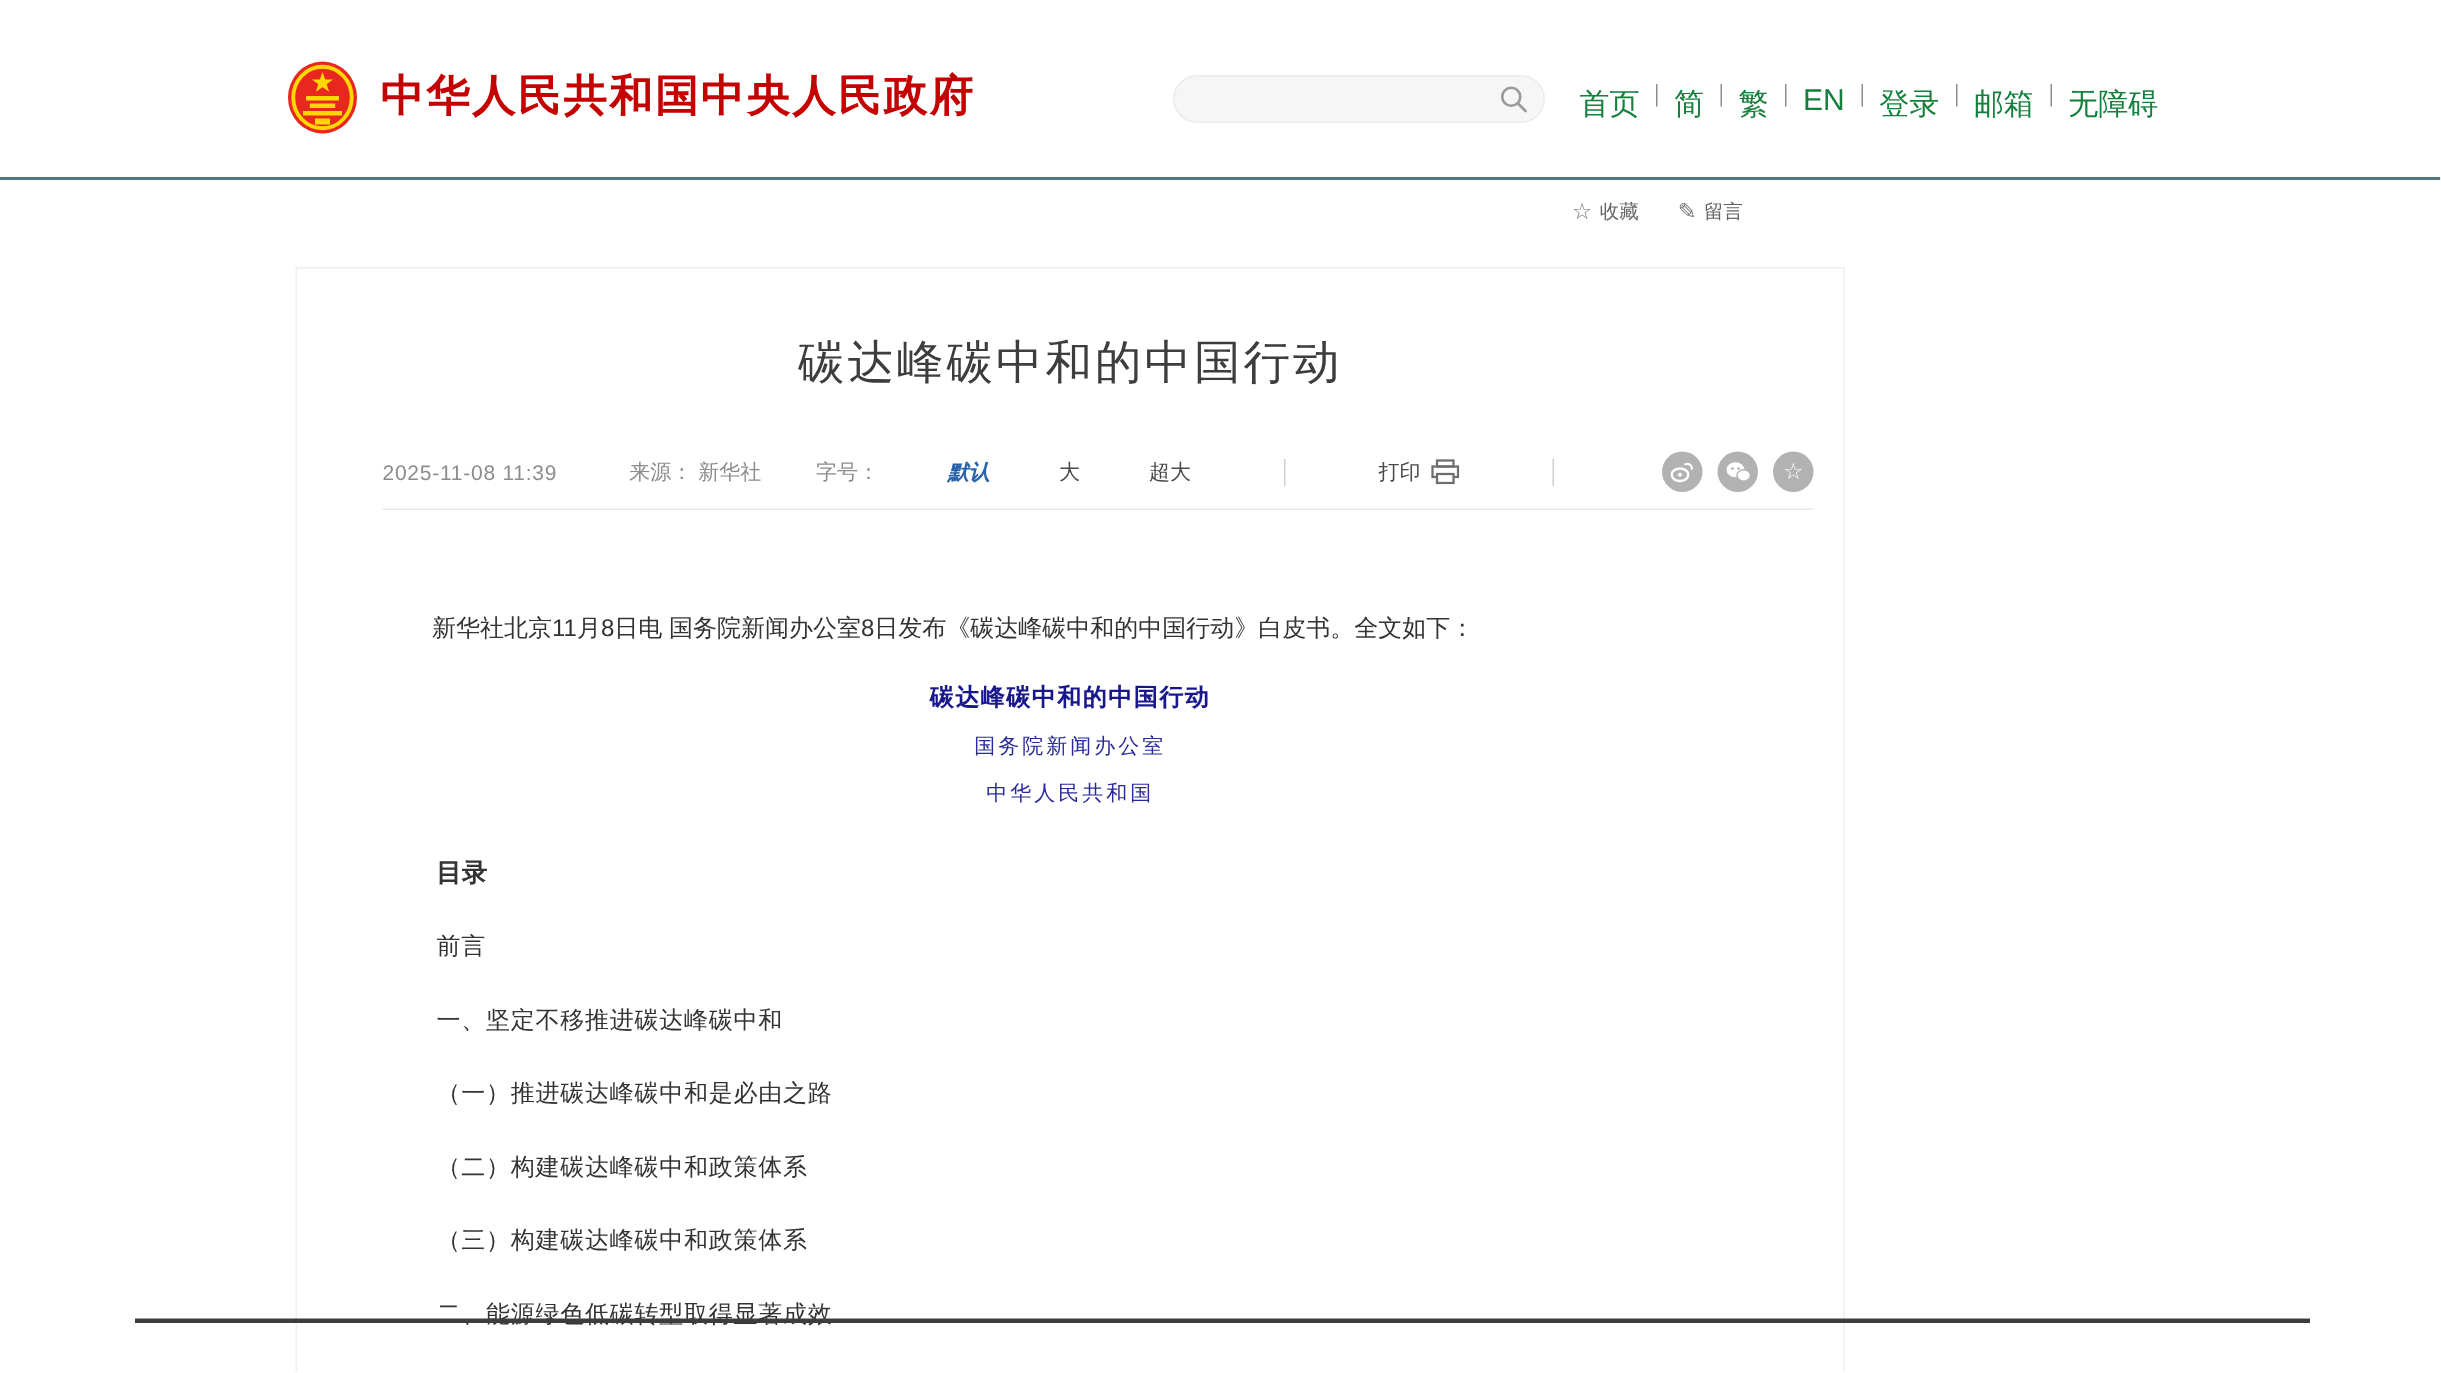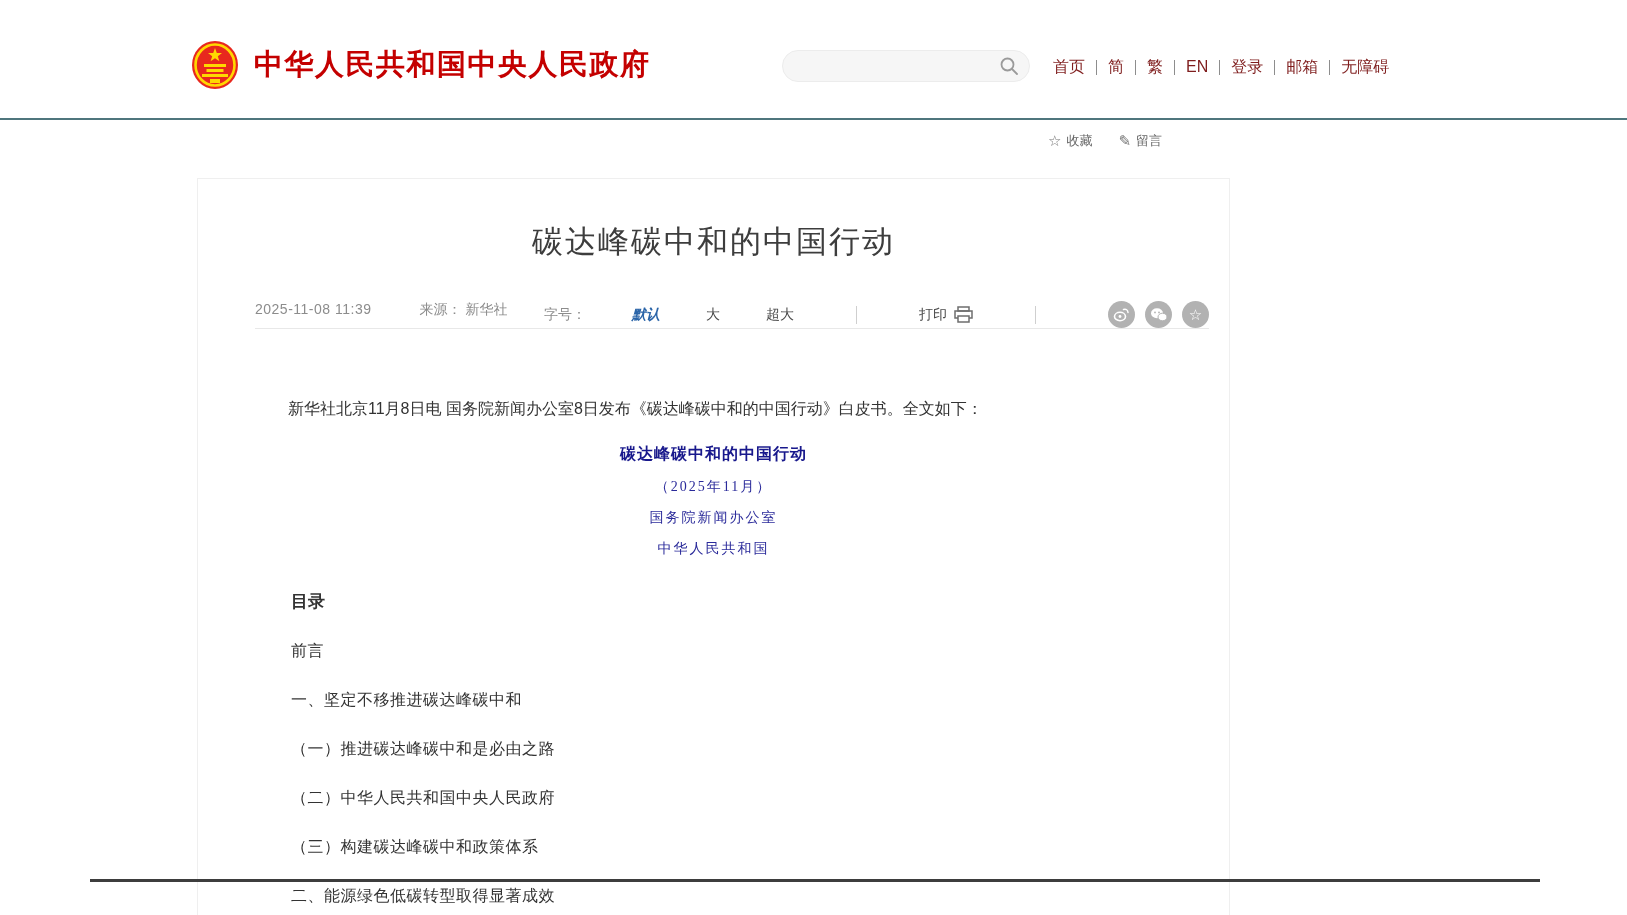--- a/index.html
+++ b/index.html
@@ -15,42 +15,42 @@
   .site-title { font-size:29px; font-weight:bold; color:#c40000; letter-spacing:1.5px; line-height:1.1; }
   .site-url { font-size:14px; color:#9a9a9a; margin-top:4px; letter-spacing:.5px; }
   .site-url .gov { color:#c40000; font-weight:bold; }
 
   .search-box { position:absolute; left:782px; top:50px; width:248px; height:32px;
     background:#f6f6f6; border:1px solid #ececec; border-radius:16px; display:flex; align-items:center; }
   .search-input { flex:1; height:100%; border:none; outline:none; background:transparent;
     padding:0 8px 0 16px; font-size:14px; color:#333; }
   .search-icon { width:20px; height:20px; margin-right:10px; cursor:pointer; }
 
-  .top-nav { position:absolute; left:1042px; top:56px; height:22px; display:flex; align-items:center;
-    font-size:16px; color:#7f1d1d; }
+  .top-nav { position:absolute; left:1042px; top:56px; height:22px; display:flex; 
+    font-size:20px; color:#15803d; }
   .nav-item { padding:0 11px; cursor:pointer; white-space:nowrap; }
   .nav-sep { width:1px; height:15px; background:#8d8d8d; }
 
   .header-rule { position:absolute; top:118px; left:0; right:0; height:2px; background:#4f767d; }
 
   
   .quick-links { position:absolute; left:1048px; top:132px; display:flex; align-items:center;
     font-size:13px; color:#666; }
   .quick-item { display:flex; align-items:center; cursor:pointer; margin-right:26px; }
   .quick-item .qicon { font-size:15px; color:#777; margin-right:5px; }
 
   
   .card { position:absolute; left:197px; top:178px; width:1033px; bottom:0;
     background:#fff; border:1px solid #efefef; border-bottom:none; }
 
   .article-title { margin-top:42px; text-align:center; font-size:31px; font-weight:500;
     color:#3d3d3d; letter-spacing:2px; }
 
-  .meta-row { margin:38px 20px 0 57px; display:flex; 
-    font-size:14px; color:#8c8c8c; border-bottom:1px solid #e8e8e8; }
+  .meta-row { margin:38px 20px 0 57px; display:flex; align-items:center;
+    font-size:14px; color:#8c8c8c; padding-bottom:11px; border-bottom:1px solid #e8e8e8; }
   .meta-date { letter-spacing:.5px; }
   .meta-source { margin-left:48px; }
   .meta-source .src-val { margin-left:4px; color:#8c8c8c; }
   .meta-right { margin-left:auto; display:flex; align-items:center;gap:36px; }
   .fs-label { color:#8c8c8c; }
   .fs-opt { margin-left:10px; cursor:pointer; color:#4a4a4a; }
   .fs-opt.active { color:#2a64a8; font-weight:bold;font-style:italic; }
   .meta-sep { width:1px; height:18px; background:#cfcfcf; margin:0 26px; }
   .print-btn { display:flex; align-items:center; cursor:pointer; color:#4a4a4a; }
   .print-btn svg { margin-left:7px; }
@@ -175,29 +175,28 @@
             <span class="star-glyph">☆</span>
           </span>
         </span>
       </span>
     </div>
 
     <p class="lead">新华社北京11月8日电 国务院新闻办公室8日发布《碳达峰碳中和的中国行动》白皮书。全文如下：</p>
 
     <div class="doc-head">
       <div class="doc-title">碳达峰碳中和的中国行动</div>
-      <div class="doc-line">（2025年11月）</div>
       <div class="doc-line">国务院新闻办公室</div>
       <div class="doc-line">中华人民共和国</div>
     </div>
 
     <div class="toc-heading">目录</div>
     <div class="toc-item">前言</div>
     <div class="toc-item">一、坚定不移推进碳达峰碳中和</div>
     <div class="toc-item">（一）推进碳达峰碳中和是必由之路</div>
-    <div class="toc-item">（二）中华人民共和国中央人民政府</div>
+    <div class="toc-item">（二）构建碳达峰碳中和政策体系</div>
     <div class="toc-item">（三）构建碳达峰碳中和政策体系</div>
     <div class="toc-item">二、能源绿色低碳转型取得显著成效</div>
 
   </div>
 
   <div class="bottom-line"></div>
 </div>
 
 </body></html>

